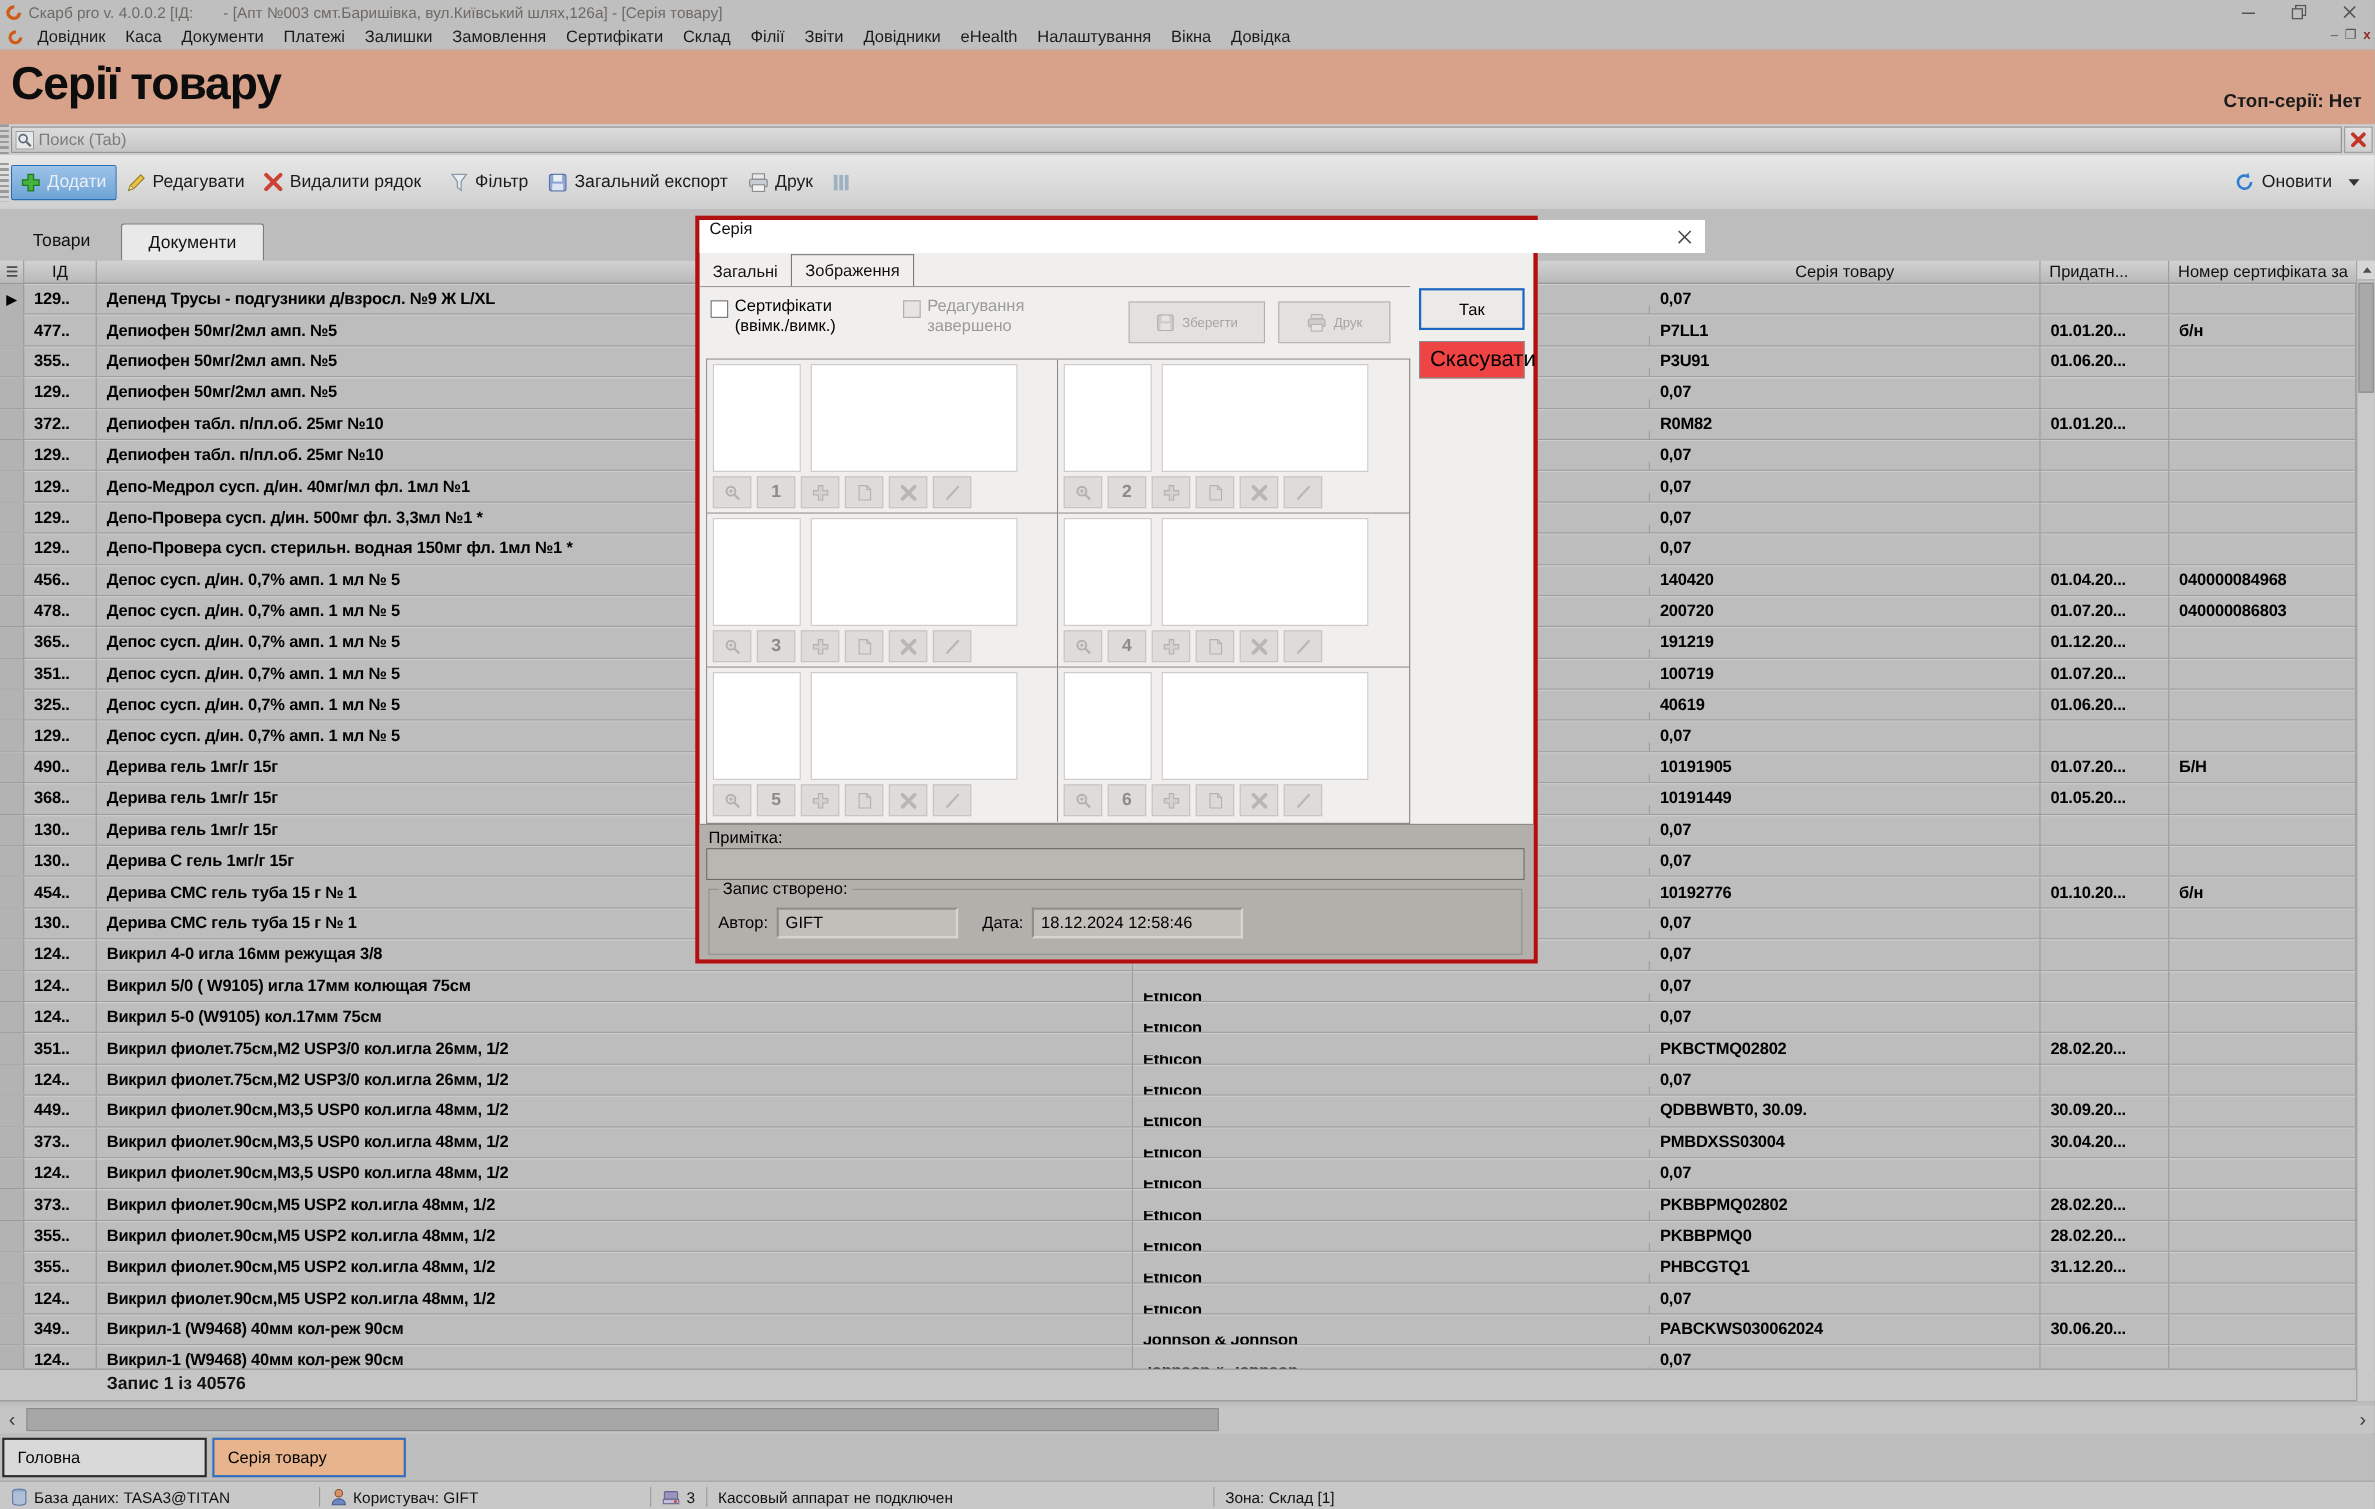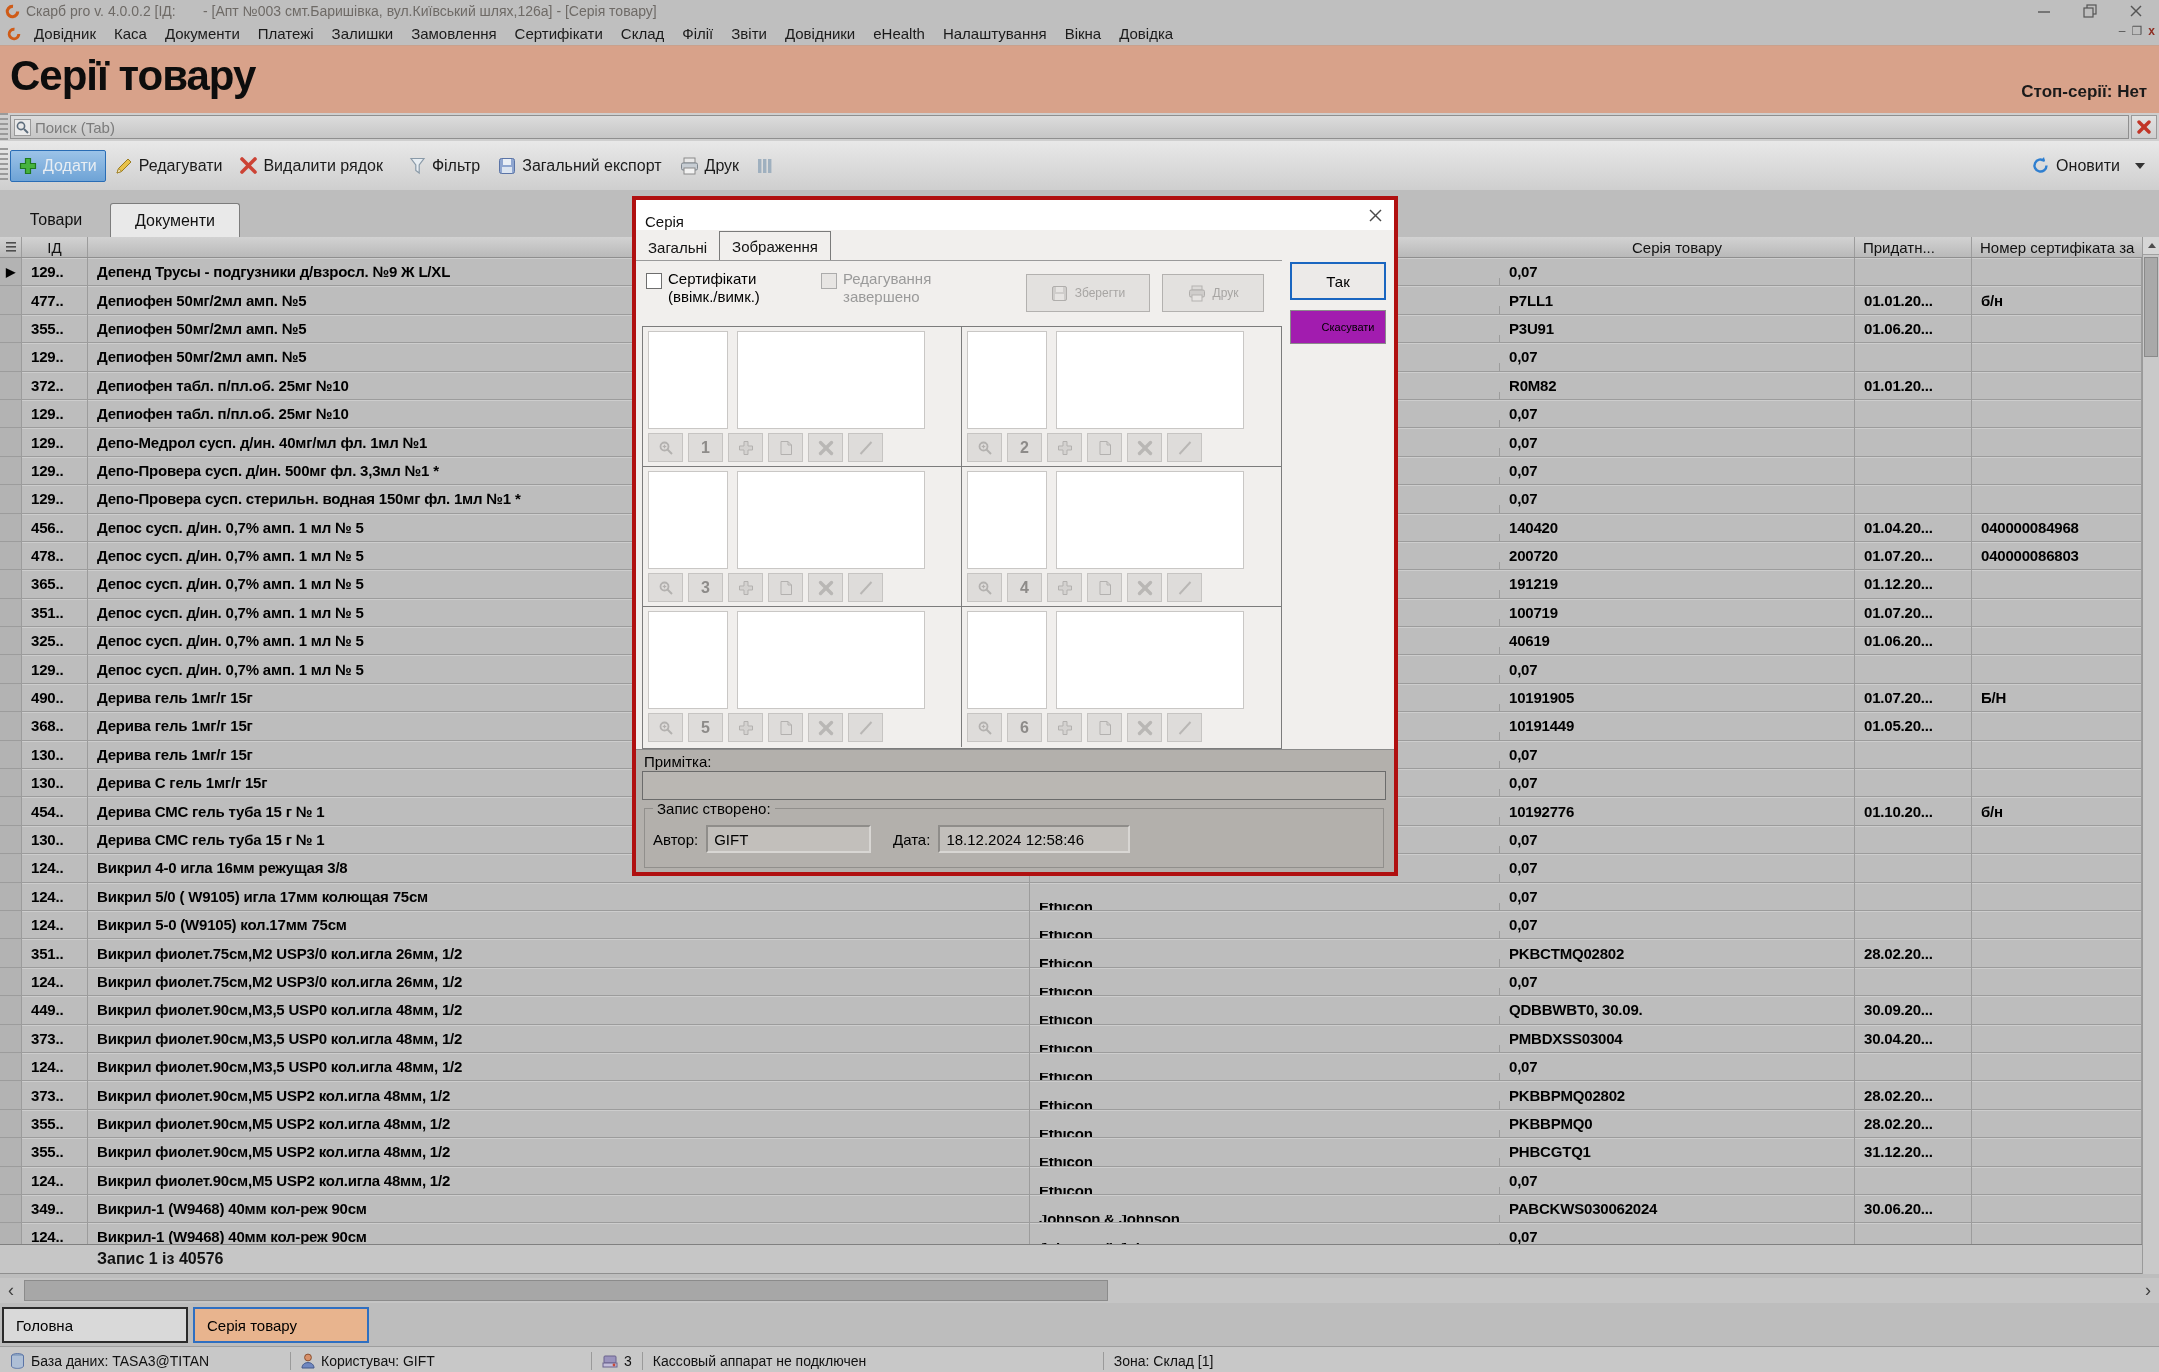--- a/index.html
+++ b/index.html
@@ -74,29 +74,29 @@
   .wtab.home{width:186px;background:#d9d9d9;border:2px solid #2b2b2b;}
   .wtab.current{width:176px;background:#e8b48e;border:2px solid #2f6fc1;}
 
   
   .statusbar{position:absolute;left:0;top:1346px;width:2159px;height:29px;background:#c8c8c8;border-top:1px solid #9e9e9e;display:flex;align-items:center;font-size:14px;color:#111;}
   .sitem{display:flex;align-items:center;gap:6px;padding:0 10px;height:100%;}
   .ssep{width:1px;height:18px;background:#9a9a9a;}
 
   
   .dialog{position:absolute;left:632px;top:196px;width:766px;height:680px;background:#f1efed;border:4px solid #b01010;z-index:50;}
-  .dlg-title{position:absolute;left:0;top:0;width:758px;height:30px;background:#fff;display:flex;align-items:flex-end;}
+  .dlg-title{position:absolute;left:0;top:0;width:914px;height:30px;background:#fff;display:flex;align-items:flex-start;}
   .dlg-title .t{font-size:15px;color:#111;margin-left:9px;}
   .dlg-close{position:absolute;right:6px;top:3px;width:26px;height:24px;display:flex;align-items:center;justify-content:center;}
   .dlg-tabs{position:absolute;left:0px;top:30px;height:30px;display:flex;align-items:flex-end;}
   .dtabbtn{font-size:15px;color:#111;padding:4px 12px;}
   .dtabbtn.on{background:#f1efed;border:1px solid #7a7a7a;border-bottom:none;height:30px;display:flex;align-items:center;position:relative;top:1px;}
   .dlg-tabline{position:absolute;left:0;top:60px;width:646px;border-top:1px solid #9a9a9a;}
   .dlg-ok{position:absolute;left:654px;top:62px;width:96px;height:38px;background:#eceae8;border:2px solid #1a66c0;font-size:15px;color:#000;display:flex;align-items:center;justify-content:center;}
-  .dlg-cancel{position:absolute;left:654px;top:110px;width:96px;height:34px;background:#a21caf;border:1px solid #8a8a8a;font-size:11px;color:#000;display:flex;align-items:center;justify-content:center;padding-left:20px;}
+  .dlg-cancel{position:absolute;left:654px;top:110px;width:96px;height:34px;background:#ef4444;border:1px solid #8a8a8a;font-size:20px;color:#000;display:flex;align-items:center;justify-content:center;padding-left:20px;}
   .cbrow{position:absolute;left:10px;top:70px;width:636px;height:52px;}
   .cb{position:absolute;display:flex;gap:6px;}
   .cbbox{width:16px;height:16px;background:#fff;border:1px solid #6e6e6e;margin-top:3px;}
   .cb.disabled .cbbox{background:#e7e5e3;border-color:#ababab;}
   .cblbl{font-size:15px;line-height:18px;color:#000;}
   .cb.disabled .cblbl{color:#9a9a9a;}
   .dbtn{position:absolute;height:38px;background:#e3e1df;border:1px solid #b3b1af;color:#a7a5a3;font-size:12px;display:flex;align-items:center;justify-content:center;gap:7px;}
   
   .pgrid{position:absolute;left:6px;top:126px;width:640px;height:423px;border:1px solid #7c7c7c;display:grid;grid-template-columns:319px 319px;grid-template-rows:140px 140px 140px;}
   .pcell{border-right:1px solid #7c7c7c;border-bottom:1px solid #7c7c7c;background:#f1efed;padding:4px 5px;}

